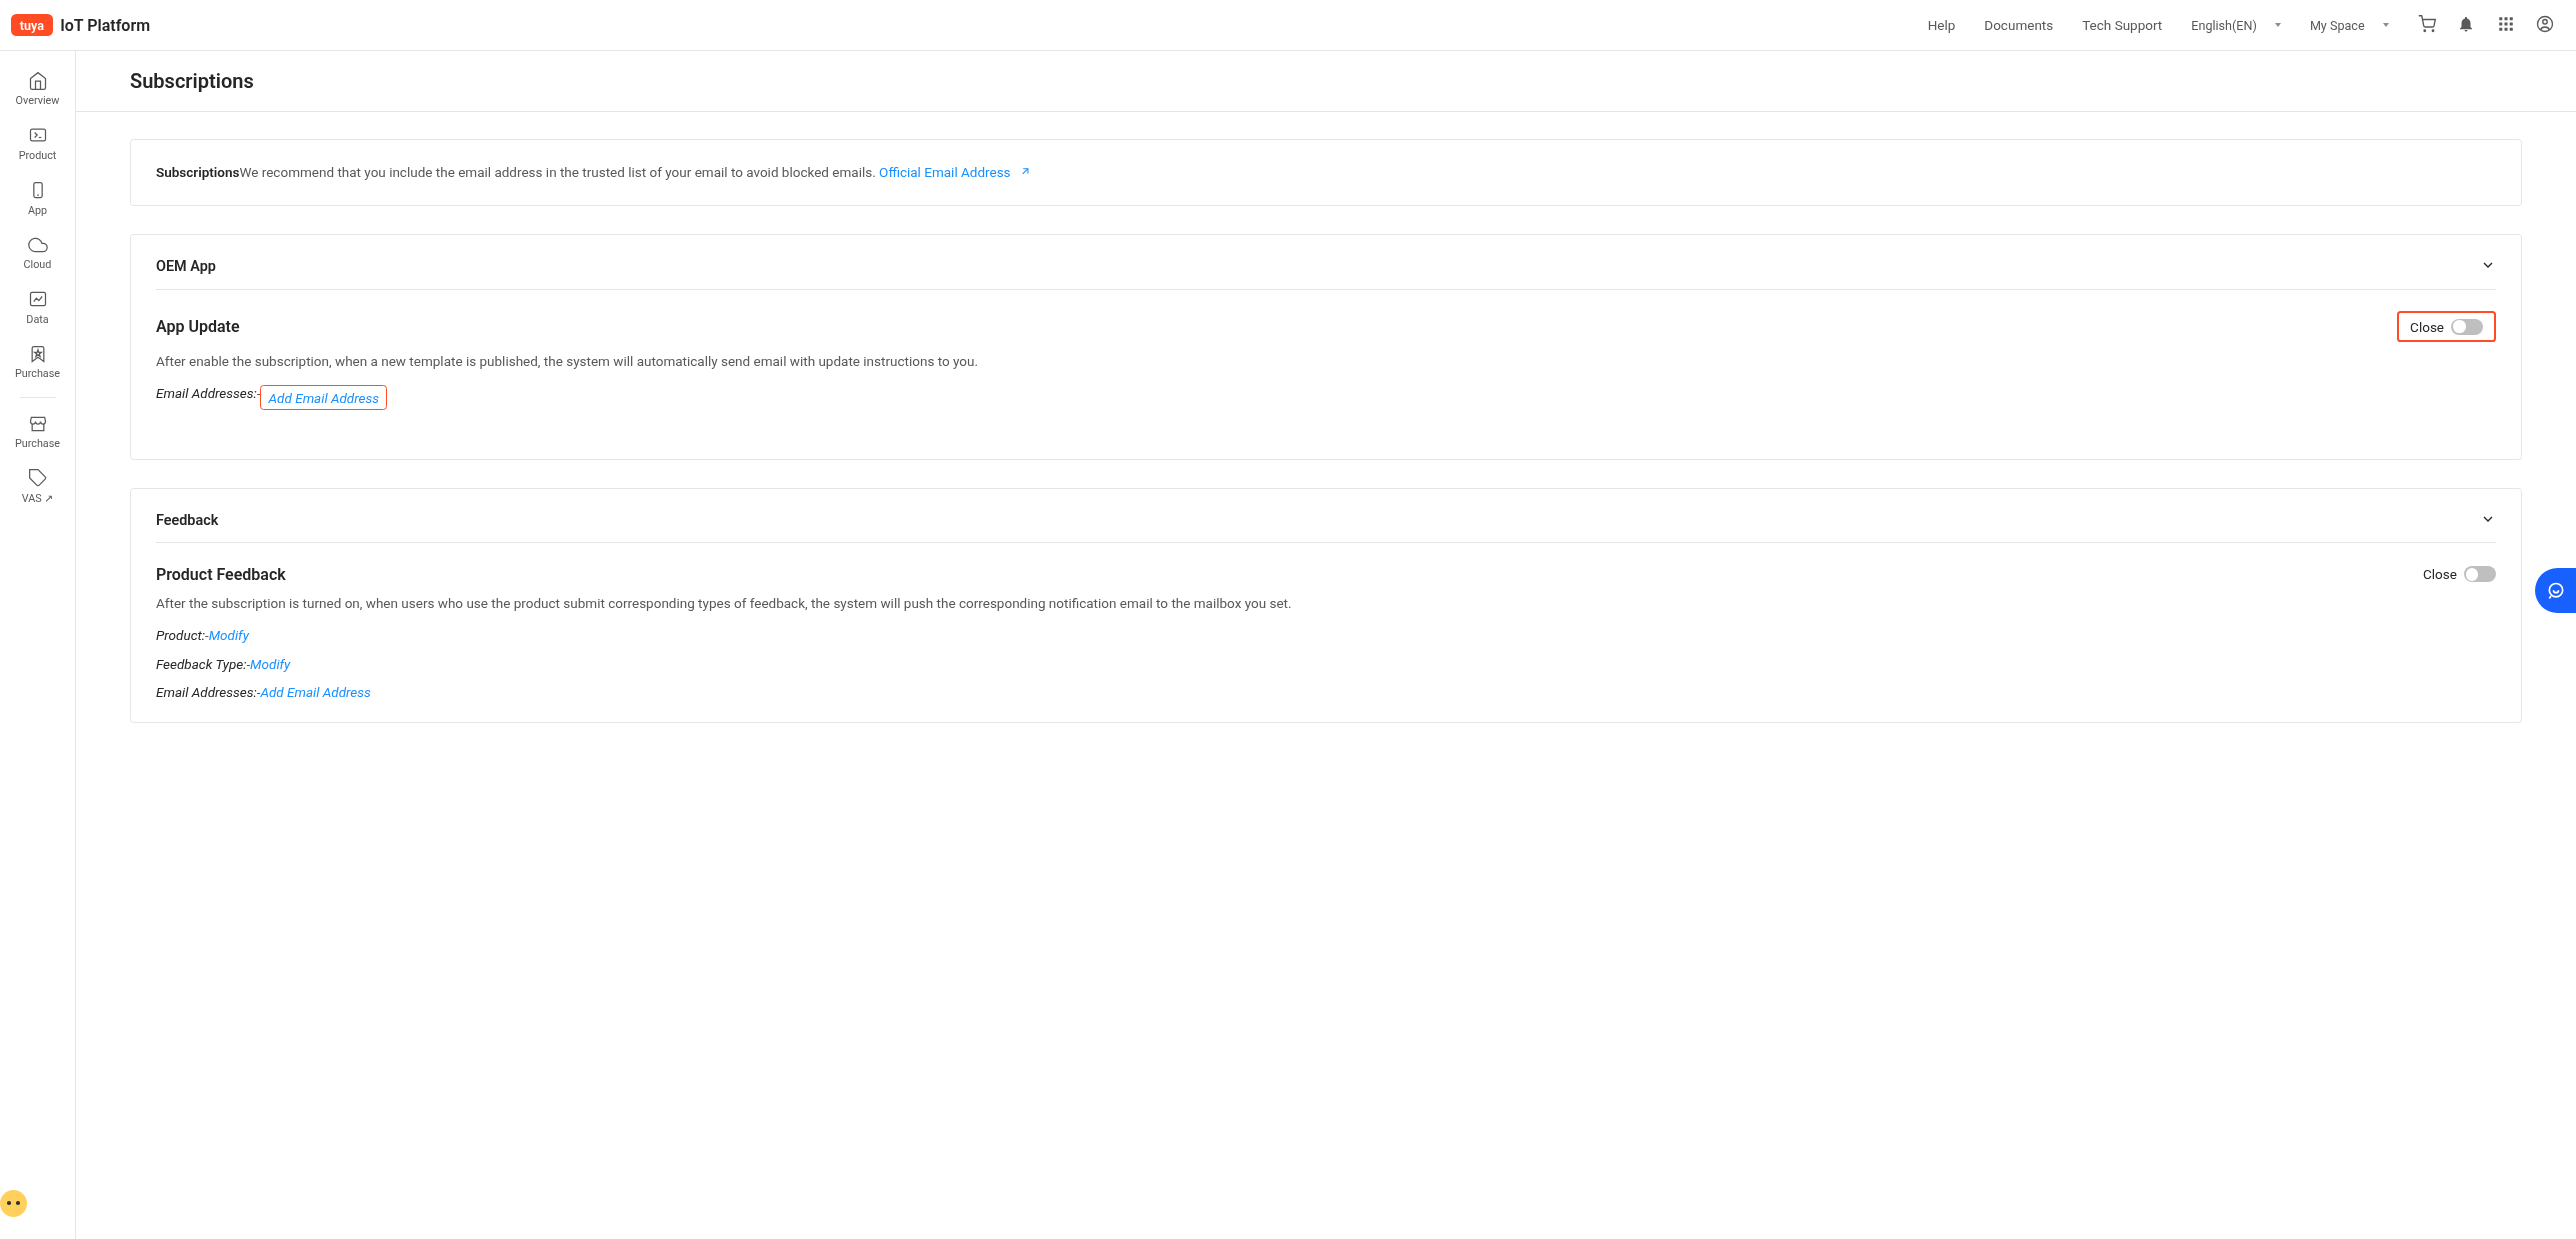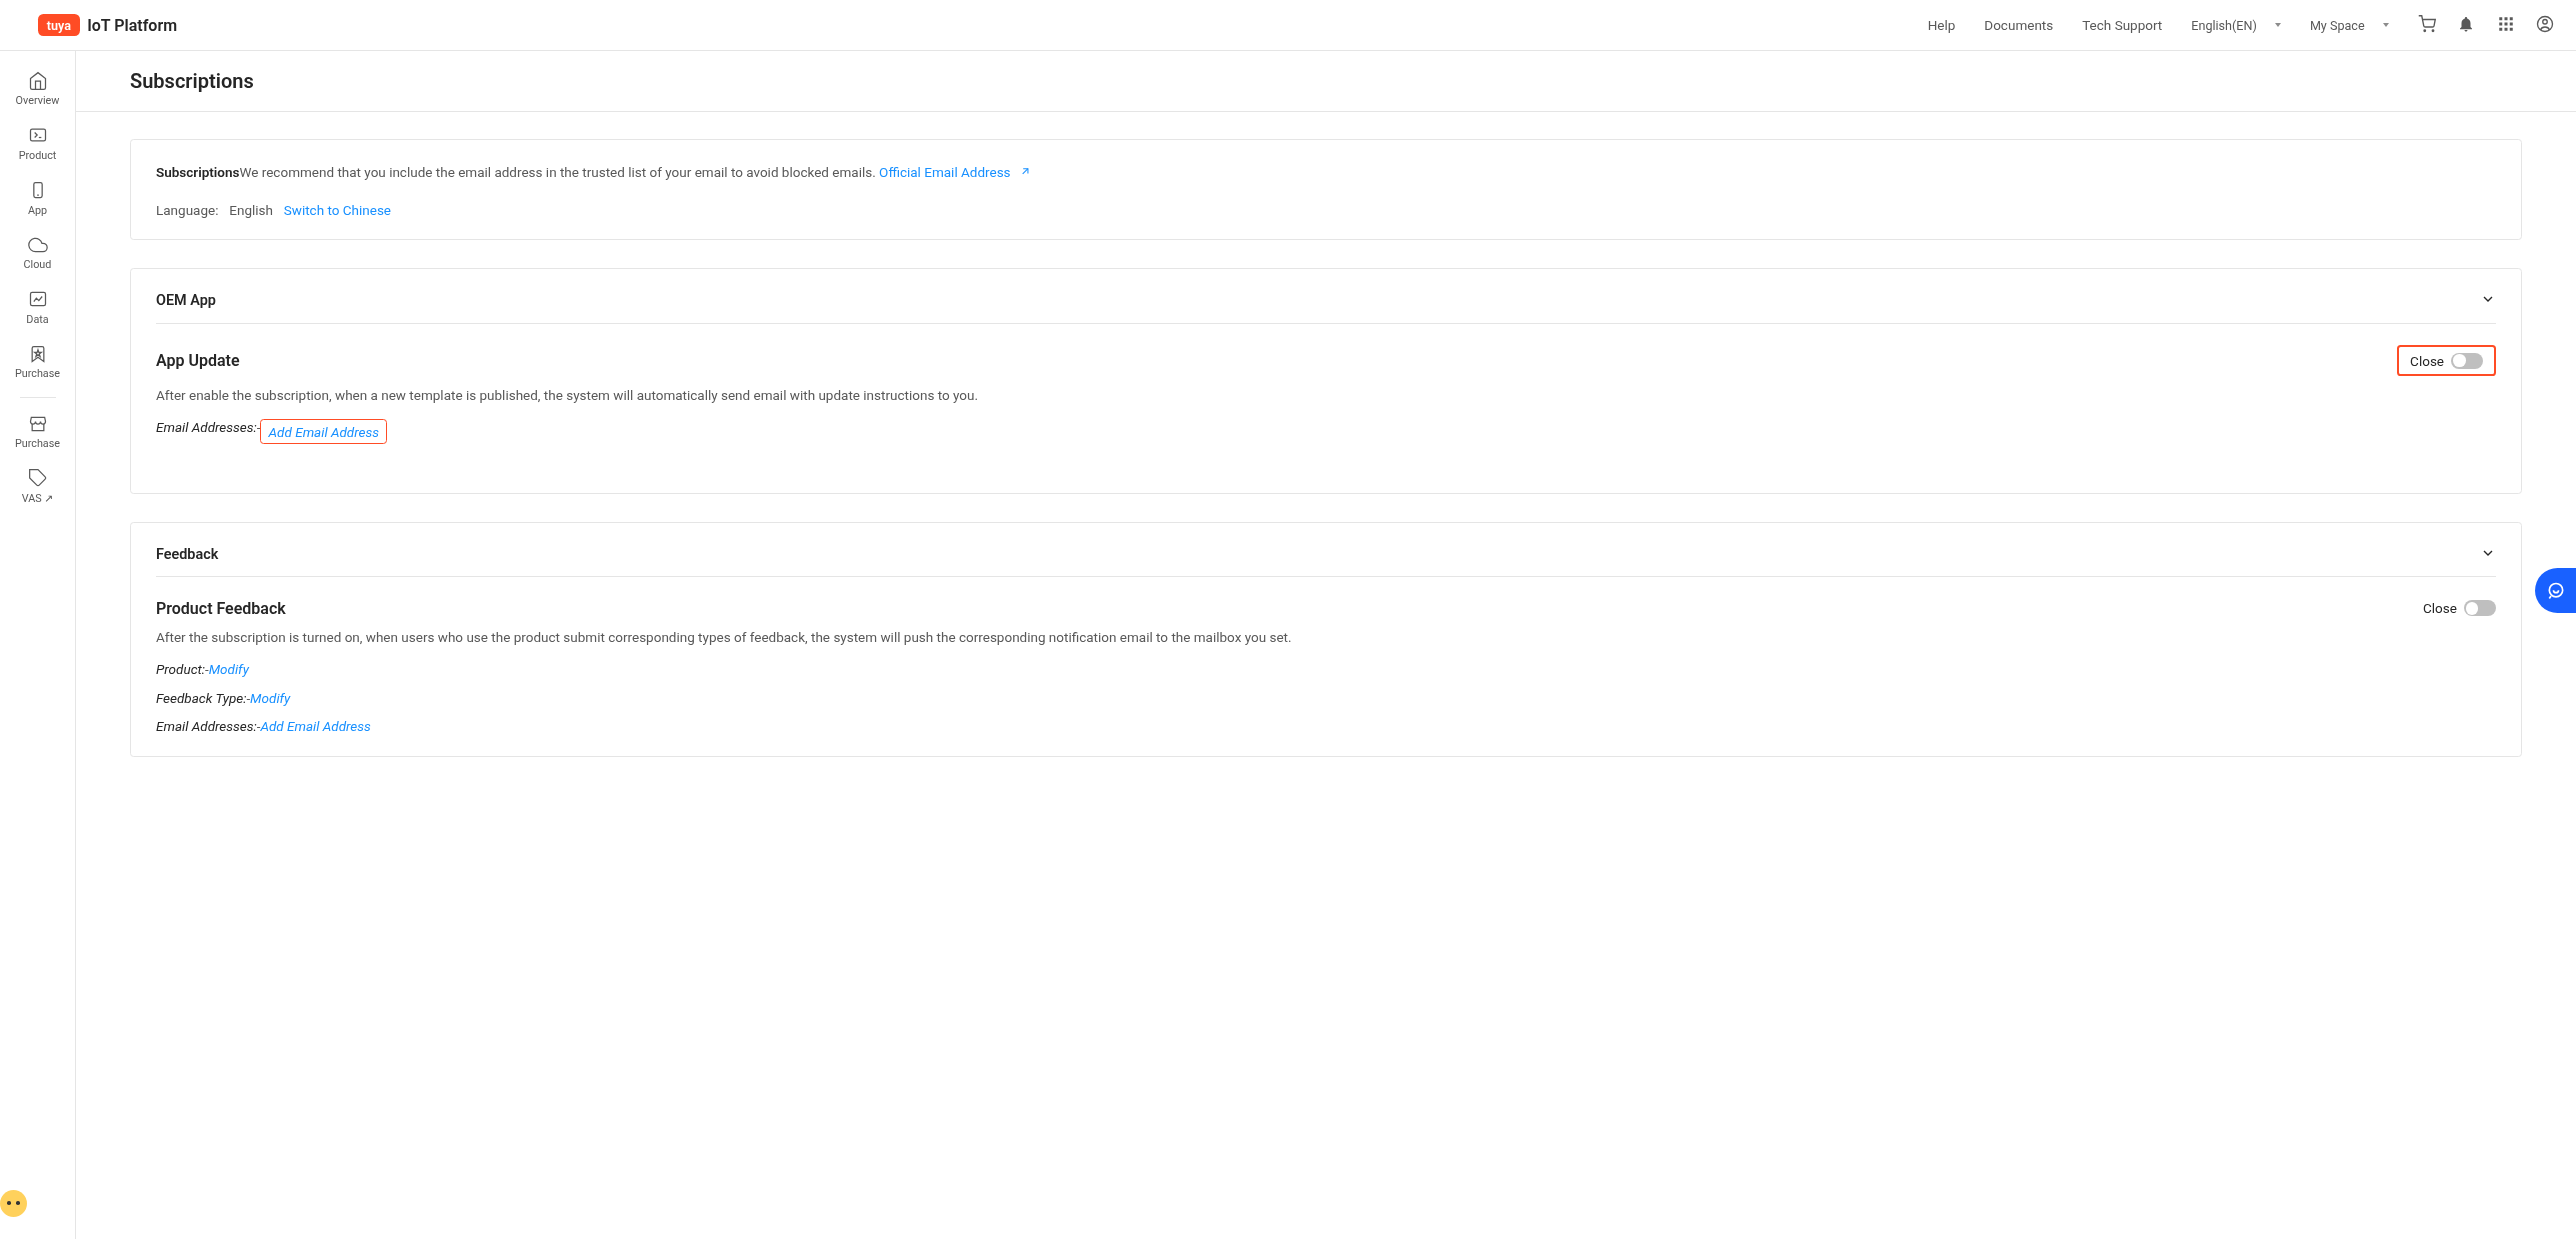--- a/index.html
+++ b/index.html
@@ -24,21 +24,20 @@
       top: 0;
       left: 0;
       right: 0;
       background: #fff;
       z-index: 100;
     }
     .logo-area {
       display: flex;
       align-items: center;
       gap: 7.2px;
-      margin-left: 27px;
     }
     .logo-badge {
       background: #ff4c25;
       color: #fff;
       font-weight: 600;
       padding: 3.6px 9px;
       border-radius: 5.4px;
       font-size: 12.6px;
       display: inline-flex;
       align-items: center;
@@ -423,25 +422,20 @@
       <p class="notice-text">
         <strong>Subscriptions</strong><span>We recommend that you include the email address in the trusted list of your email to avoid blocked emails.</span>
         <a class="link">Official Email Address</a>
         <span class="external-icon">
           <svg width="12.6" height="12.6" viewBox="0 0 24 24" fill="none" stroke="#1890ff" stroke-width="2">
               <path d="M7 17L17 7"></path>
               <path d="M8 7h9v9"></path>
             </svg>
         </span>
       </p>
-      <div class="lang-row">
-        <span>Language:</span>
-        <span>English</span>
-        <a class="link">Switch to Chinese</a>
-      </div>
     </div>
 
     <div class="card">
       <div class="section-header">
         <span class="section-title">OEM App</span>
         <span class="chevron-icon">
           <svg width="16" height="16" viewBox="0 0 24 24" fill="none" stroke="#262626" stroke-width="2">
               <polyline points="6 9 12 15 18 9"></polyline>
             </svg>
         </span>

